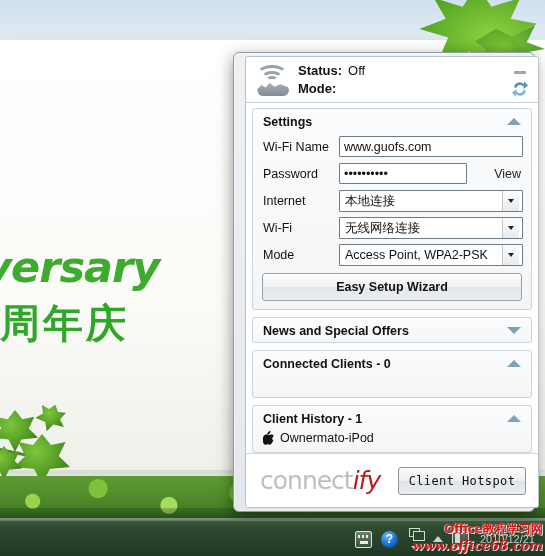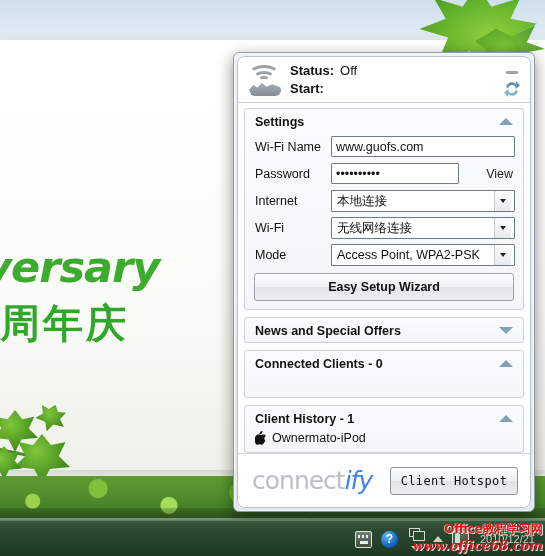--- a/index.html
+++ b/index.html
@@ -188,23 +188,24 @@
     background: linear-gradient(180deg,#eef1f4,#e3e8ec);
     border: 1px solid #8e9aa3;
     border-radius: 6px;
     padding: 3px;
     box-shadow: 0 5px 16px rgba(0,0,0,.45), 0 0 0 1px rgba(255,255,255,.5) inset;
   }
   .win-inner {
     width: 100%; height: 100%;
     background: #ffffff;
     border: 1px solid #b9c2c9;
-    border-radius: 8px;
+    border-radius: 3px;
     position: relative;
     overflow: hidden;
+    margin-left: 8px;
   }
 
   
   .cf-header {
     height: 46px; position: relative;
     border-bottom: 1px solid #c9d0d6;
     background: #fff;
   }
   .cf-logo {
     position: absolute; left: 8px; top: 5px; width: 38px; height: 36px;
@@ -328,21 +329,21 @@
     border-top: 1px solid #d3d9de;
     background: #fff;
     display: flex; align-items: center; justify-content: space-between;
     padding: 0 12px 0 14px;
   }
   .cf-brand {
     font-family: "DejaVu Sans", sans-serif;
     font-size: 25px; font-weight: 400; letter-spacing: -1px;
     color: #b9bfc4; line-height: 28px; user-select:none;
   }
-  .cf-brand .tail { color: #3b82f6; font-style: italic; }
+  .cf-brand .tail { color: #b91c1c; font-style: italic; }
   .hotspot-btn {
     width: 128px; height: 28px;
     border: 1px solid #8c959d; border-radius: 3px;
     background: linear-gradient(180deg,#fbfbfc 0%,#eeeff1 48%,#e1e3e6 52%,#ebecee 100%);
     font: 12px/26px "DejaVu Sans Mono", monospace; color:#111;
     letter-spacing: .4px; cursor: pointer;
   }
 </style>
 </head>
 <body>
@@ -377,21 +378,21 @@
           <span class="wv wv1"></span>
           <span class="wv wv2"></span>
           <span class="wv wv3"></span>
           <span class="hand"></span>
         </div>
         <div class="cf-status">
           <div>
             <b>Status:</b><span class="val">Off</span>
           </div>
           <div>
-            <b>Start:</b><span class="val"></span>
+            <b>Mode:</b><span class="val"></span>
           </div>
         </div>
         <div class="cf-min"></div>
         <div class="cf-refresh">
           <svg width="20" height="20" viewBox="0 0 20 20">
             <path d="M4 8 A6 6 0 0 1 14 5 L14 2 L18 6.5 L13.5 10 L13.5 7.6 A4 4 0 0 0 6.3 9.2 Z" fill="#5b93b4"></path>
             <path d="M16 12 A6 6 0 0 1 6 15 L6 18 L2 13.5 L6.5 10 L6.5 12.4 A4 4 0 0 0 13.7 10.8 Z" fill="#7fb4d0"></path>
           </svg>
         </div>
       </div>

